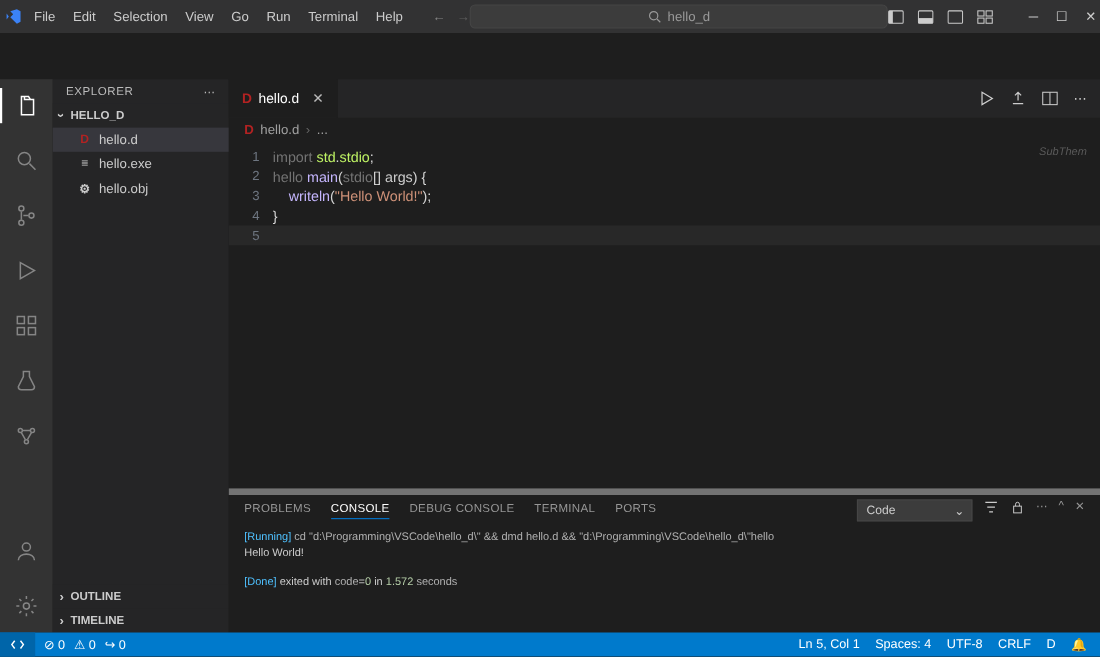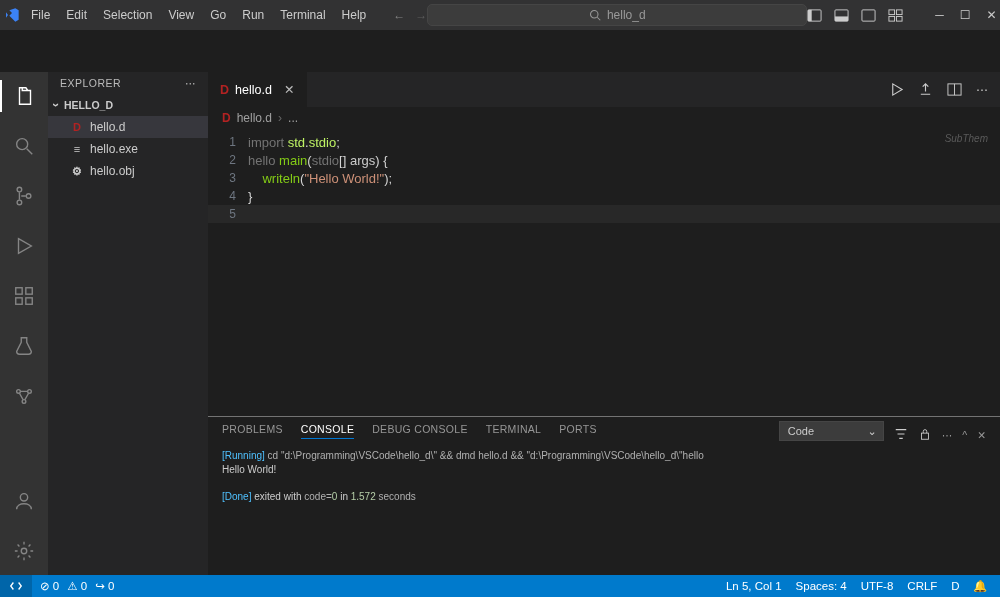--- a/index.html
+++ b/index.html
@@ -40,30 +40,30 @@
 .breadcrumb { height:22px; display:flex; align-items:center; gap:6px; padding:0 14px; color:#a0a0a0; font-size:12px;}
 .breadcrumb .sep{ color:#666; }
 
 .code { flex:1; position:relative; font-family: Consolas, "Courier New", monospace; font-size:13px; padding:4px 0 0 0; }
 .line { display:flex; height:18px; align-items:center; }
 .gutter { width:40px; text-align:right; color:#6e7681; padding-right:12px; font-size:12px; }
 .codeline { white-space:pre; }
 .kw { color:#737373;text-align:right; }
 .mod { color:#bef264; }
 .str { color:#ce9178; }
-.fn { color:#84cc16; }
+.fn { color:#c4b5fd; }
 .punc { color:#d4d4d4; }
 .line.current { background:#282828; }
 .minimap-label { position:absolute; top:4px; right:12px; font-size:10px; color:#5a5a5a; font-style:italic;text-align:right;}
 
-.panel { height:159px; border-top:1px solid #737373; background:#1e1e1e; display:flex; flex-direction:column; }
+.panel { height:131px; border-top:6px solid #737373; background:#1e1e1e; display:flex; flex-direction:column; }
 .panel-tabs { height:28px; display:flex; align-items:center; gap:18px; padding:0 14px; font-size:10.5px; color:#969696; }
 .panel-tabs .pt { cursor:default; letter-spacing:0.3px;}
 .panel-tabs .pt.active { color:#fff; border-bottom:1px solid #0078d4; padding-bottom:3px;}
-.panel-right { margin-left:auto; display:flex; align-items:flex-end; gap:10px; }
+.panel-right { margin-left:auto; display:flex; align-items:flex-start; gap:10px; }
 .dropdown { background:#3c3c3c; border:1px solid #454545; height:20px; padding:0 22px 0 8px; display:flex; align-items:center; font-size:11px; color:#ccc; position:relative; min-width:105px;}
 .dropdown::after{ content:"⌄"; position:absolute; right:6px; color:#ccc;}
 .terminal-body { flex:1; padding:4px 14px; font-family:Consolas, monospace; font-size:10px; color:#ccc; line-height:1.35; white-space:pre-wrap;}
 .t-tag { color:#4fc1ff; }
 .t-done { color:#4fc1ff;text-align:right; }
 .t-cmd { color:#b0b0b0; }
 .t-num { color:#b5cea8; }
 
 .statusbar { height:22px; background:#007acc; display:flex; align-items:center; color:#fff; font-size:11.5px; }
 .statusbar .remote { background:#0065a9; height:100%; width:32px; display:flex; align-items:center; justify-content:center; }
@@ -219,20 +219,30 @@
         </div>
         <div class="sb-item">
           <span class="file-ico" style="color:#cccccc;font-weight:bold">≡</span>
           <span>hello.exe</span>
         </div>
         <div class="sb-item">
           <span class="file-ico" style="color:#cccccc;font-weight:bold">⚙</span>
           <span>hello.obj</span>
         </div>
       </div>
+    <div class="sb-footer">
+      <div class="sb-section collapse">
+          <span class="chev closed"></span>
+          <span>OUTLINE</span>
+        </div>
+      <div class="sb-section collapse">
+          <span class="chev closed"></span>
+          <span>TIMELINE</span>
+        </div>
+    </div>
   </div>
 
   <div class="editor-col">
     <div class="tabs">
       <div id="tabs-container" style="display:flex">
           <div class="tab active">
             <span><span style="color:#b22222;font-weight:bold">D</span></span>
             <span>hello.d</span>
             <span class="close">✕</span>
           </div>

